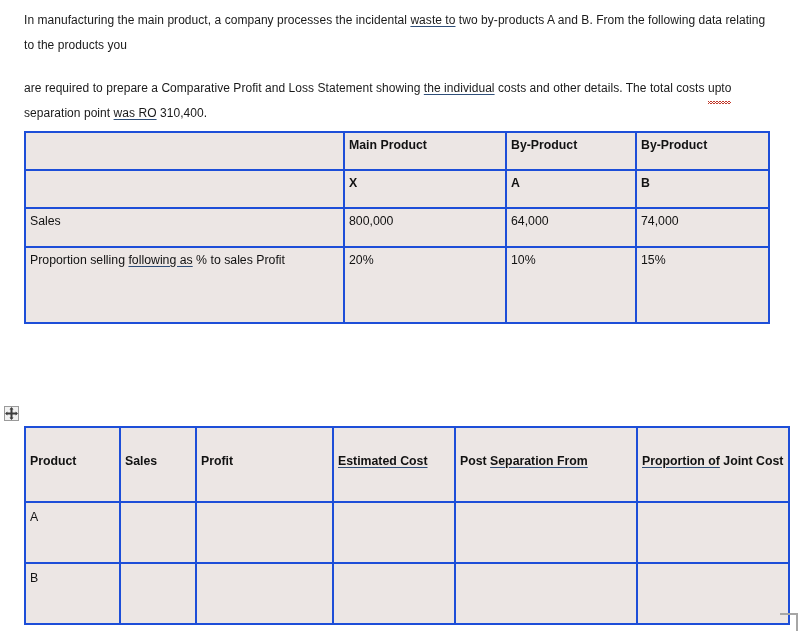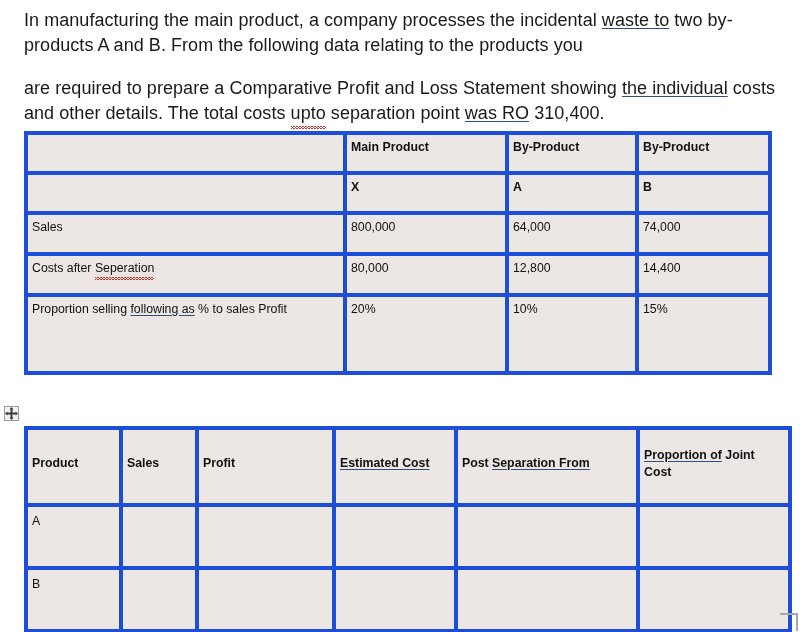--- a/index.html
+++ b/index.html
@@ -18,21 +18,21 @@
   }
 
   
   .doc-body {
     position: absolute;
     left: 24px;
     top: 8px;
     width: 752px;
   }
   .para {
-    font-size: 18px;
+    font-size: 12px;
     line-height: 25px;
     letter-spacing: 0.05px;
     color: #1a1a1a;
     margin: 0;
   }
   .para + .para {
     margin-top: 18px;
   }
   .u-blue {
     text-decoration: underline;
@@ -60,21 +60,21 @@
   
   table.doc-table {
     position: absolute;
     border-collapse: collapse;
     table-layout: fixed;
     background: #ece6e4;
     font-size: 12.3px;
     color: #121212;
   }
   table.doc-table td {
-    border: 4px solid #1d4ed8;
+    border: 2px solid #1d4ed8;
     background: #ece6e4;
     vertical-align: top;
     padding: 4px 3px 3px 4px;
     line-height: 17px;
     overflow: hidden;
   }
   table.doc-table td.b {
     font-weight: bold;
   }
 
@@ -164,26 +164,20 @@
       <td></td>
       <td class="b">X</td>
       <td class="b">A</td>
       <td class="b">B</td>
     </tr>
     <tr>
       <td>Sales</td>
       <td>800,000</td>
       <td>64,000</td>
       <td>74,000</td>
-    </tr>
-    <tr>
-      <td><span>Costs after </span><span class="sp-err">Seperation</span></td>
-      <td>80,000</td>
-      <td>12,800</td>
-      <td>14,400</td>
     </tr>
     <tr class="r-tall">
       <td><span>Proportion selling </span><span class="u-blue">following  as</span><span> % to sales Profit</span></td>
       <td>20%</td>
       <td>10%</td>
       <td>15%</td>
     </tr>
   </tbody>
 </table>
 

